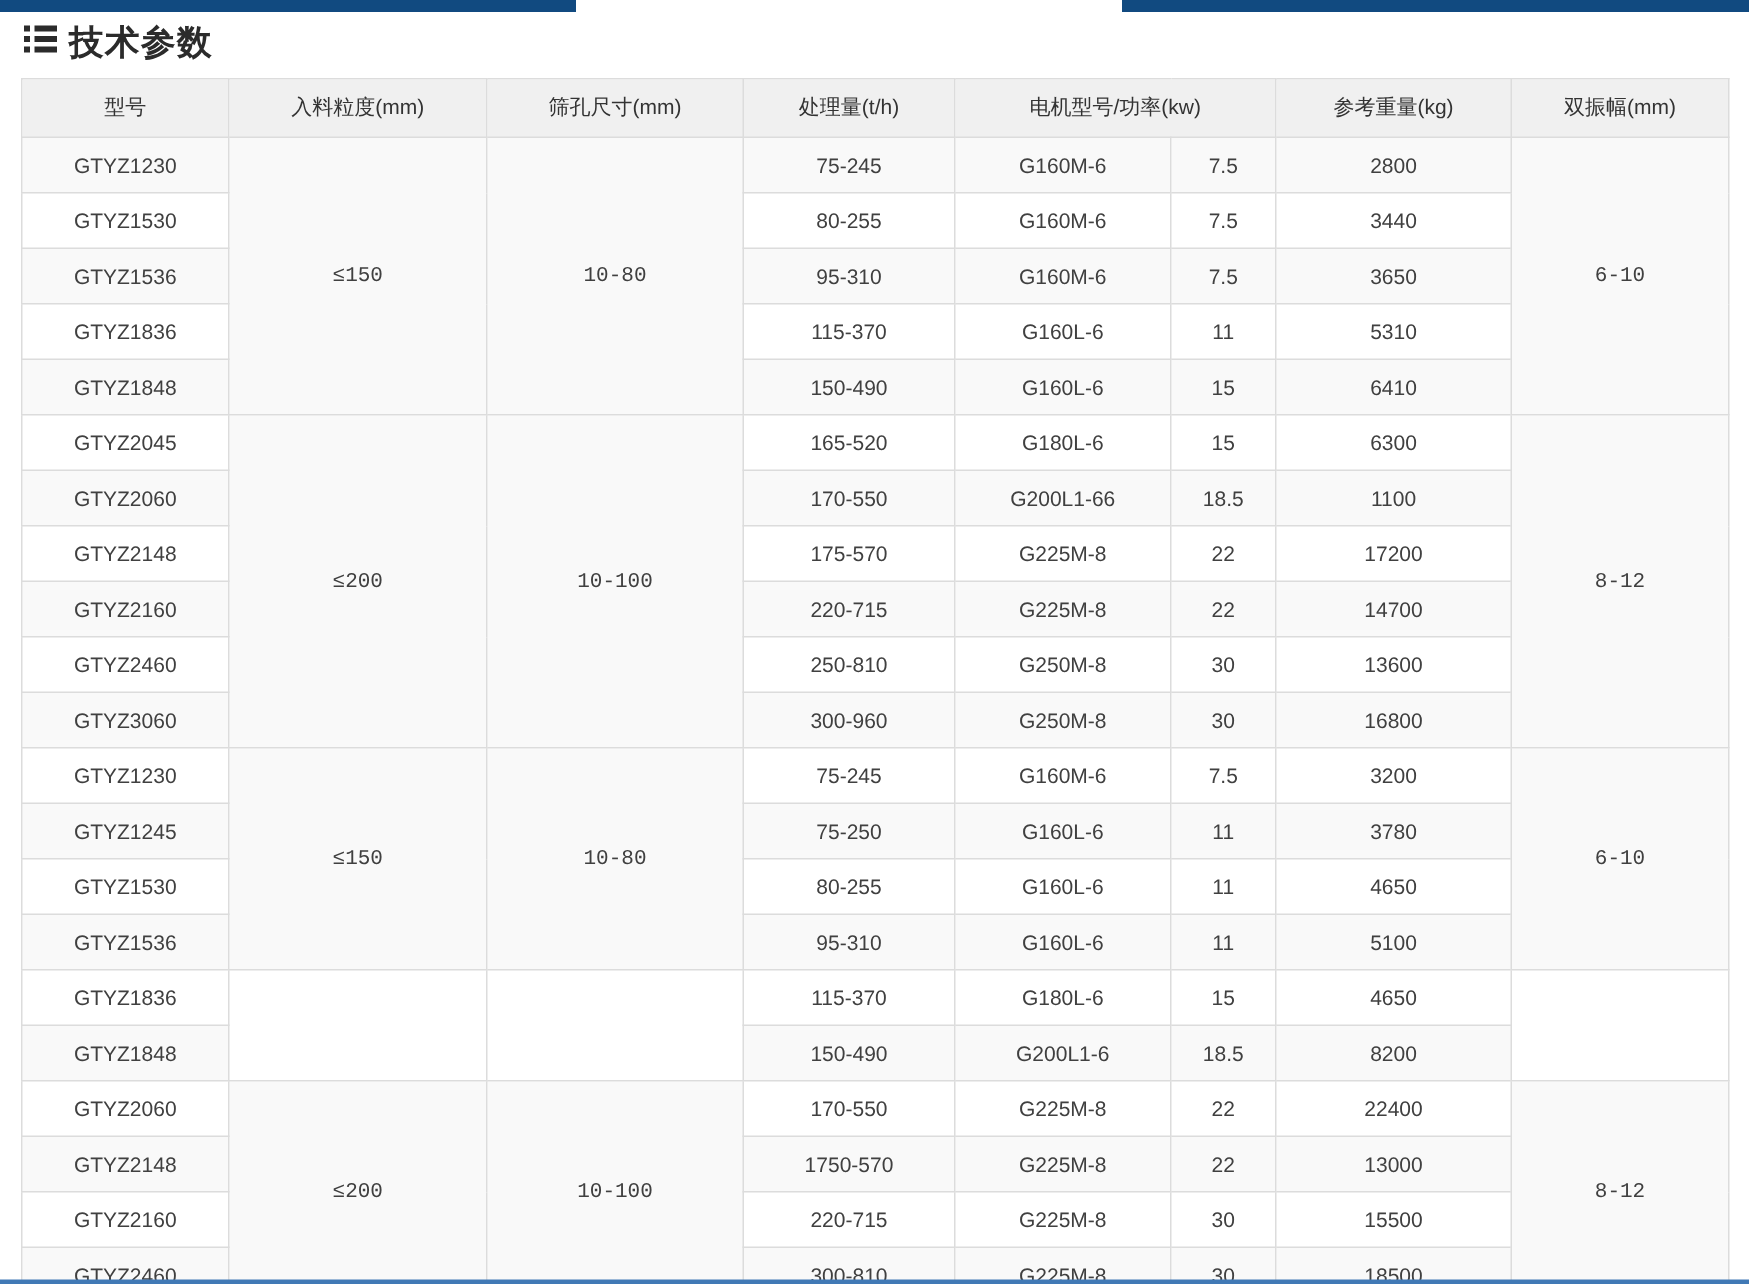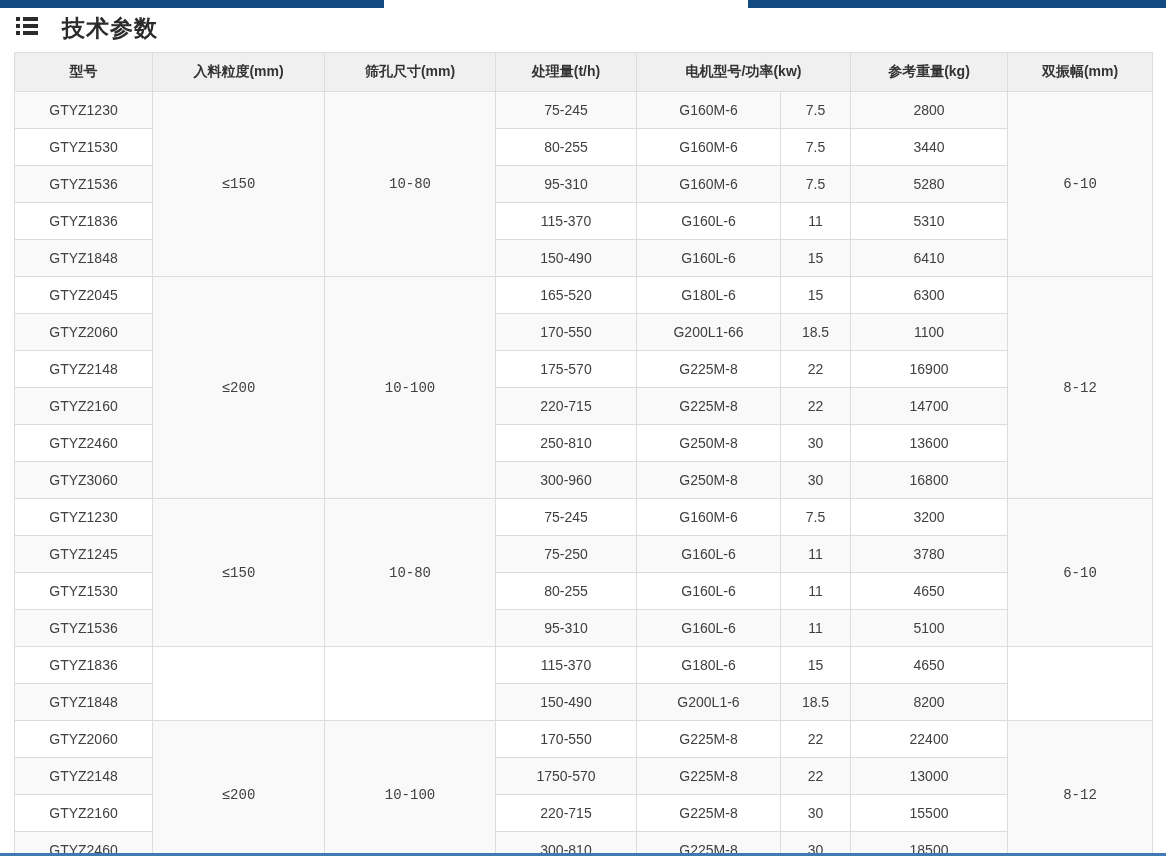--- a/index.html
+++ b/index.html
@@ -35,21 +35,20 @@
     display: flex;
     align-items: center;
     gap: 8px;
   }
   .list-icon { display: inline-block; }
   .section-title {
     font-size: 23px;
     font-weight: bold;
     color: #2b2b2b;
     letter-spacing: 1px;
-    margin-left: 16px;
   }
   .spec-table-wrap {
     position: absolute;
     top: 52px;
     left: 14px;
   }
   table.spec-table {
     border-collapse: collapse;
     table-layout: fixed;
     width: 1138px;
@@ -60,21 +59,21 @@
     vertical-align: middle;
     font-size: 14px;
     color: #404040;
     padding: 0 2px;
     overflow: hidden;
     white-space: nowrap;
   }
   .spec-table thead th {
     background: #f0f0f0;
     height: 38px;
-    font-weight: bold;
+    font-weight: normal;
     color: #333333;
   }
   .spec-table tbody td { height: 36px; background: #ffffff; }
   .spec-table tbody tr:nth-child(odd) td { background: #f9f9f9; }
   .spec-table tbody td.merged { background: #f9f9f9; font-family: Liberation Mono, monospace; }
   .spec-table tbody td.merged-white { background: #ffffff; }
 </style>
 </head>
 <body>
 
@@ -137,21 +136,21 @@
       <td>80-255</td>
       <td>G160M-6</td>
       <td>7.5</td>
       <td>3440</td>
     </tr>
     <tr>
       <td>GTYZ1536</td>
       <td>95-310</td>
       <td>G160M-6</td>
       <td>7.5</td>
-      <td>5280</td>
+      <td>3650</td>
     </tr>
     <tr>
       <td>GTYZ1836</td>
       <td>115-370</td>
       <td>G160L-6</td>
       <td>11</td>
       <td>5310</td>
     </tr>
     <tr>
       <td>GTYZ1848</td>
@@ -176,21 +175,21 @@
       <td>170-550</td>
       <td>G200L1-66</td>
       <td>18.5</td>
       <td>1100</td>
     </tr>
     <tr>
       <td>GTYZ2148</td>
       <td>175-570</td>
       <td>G225M-8</td>
       <td>22</td>
-      <td>16900</td>
+      <td>17200</td>
     </tr>
     <tr>
       <td>GTYZ2160</td>
       <td>220-715</td>
       <td>G225M-8</td>
       <td>22</td>
       <td>14700</td>
     </tr>
     <tr>
       <td>GTYZ2460</td>

